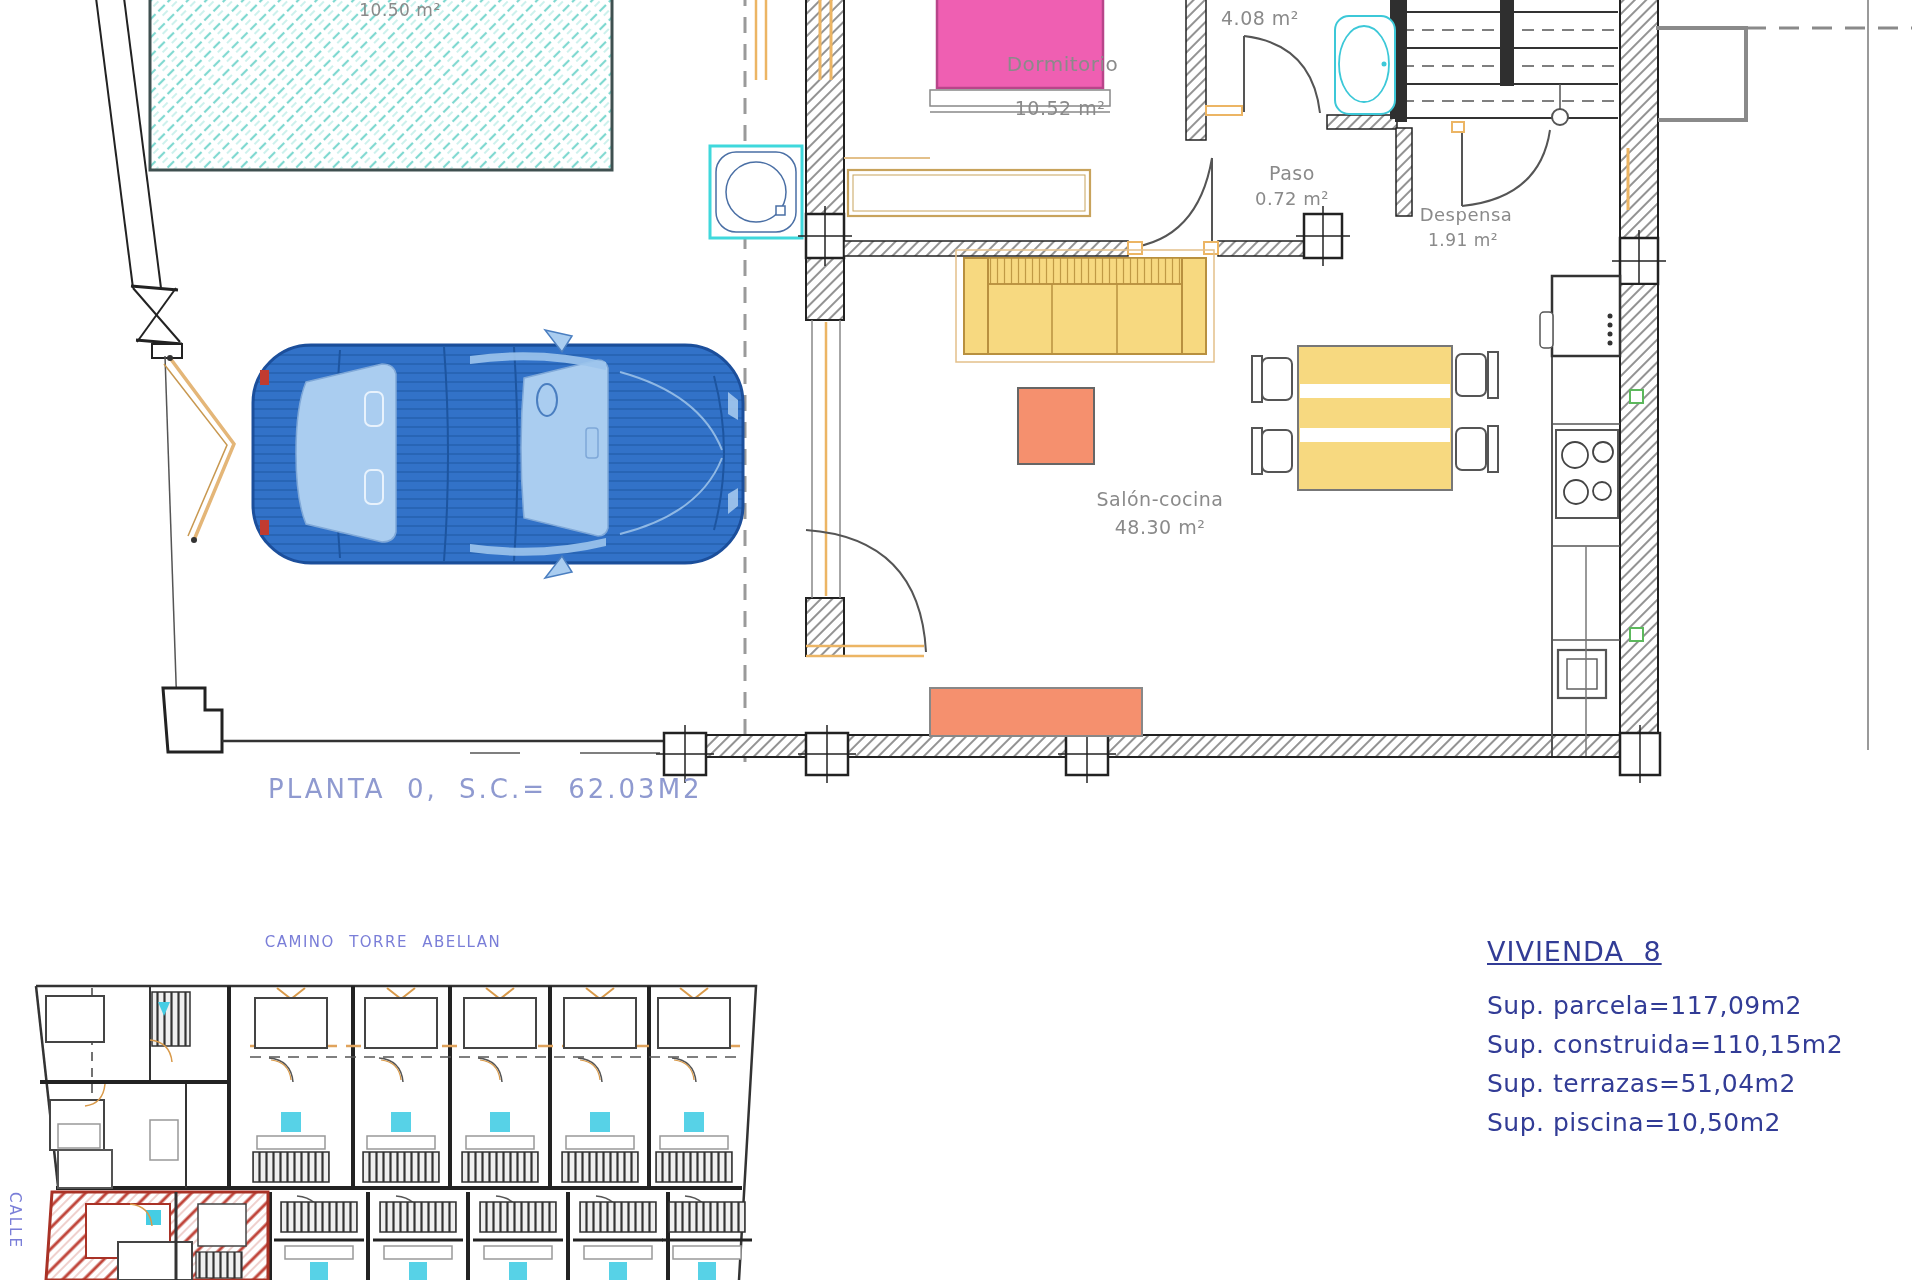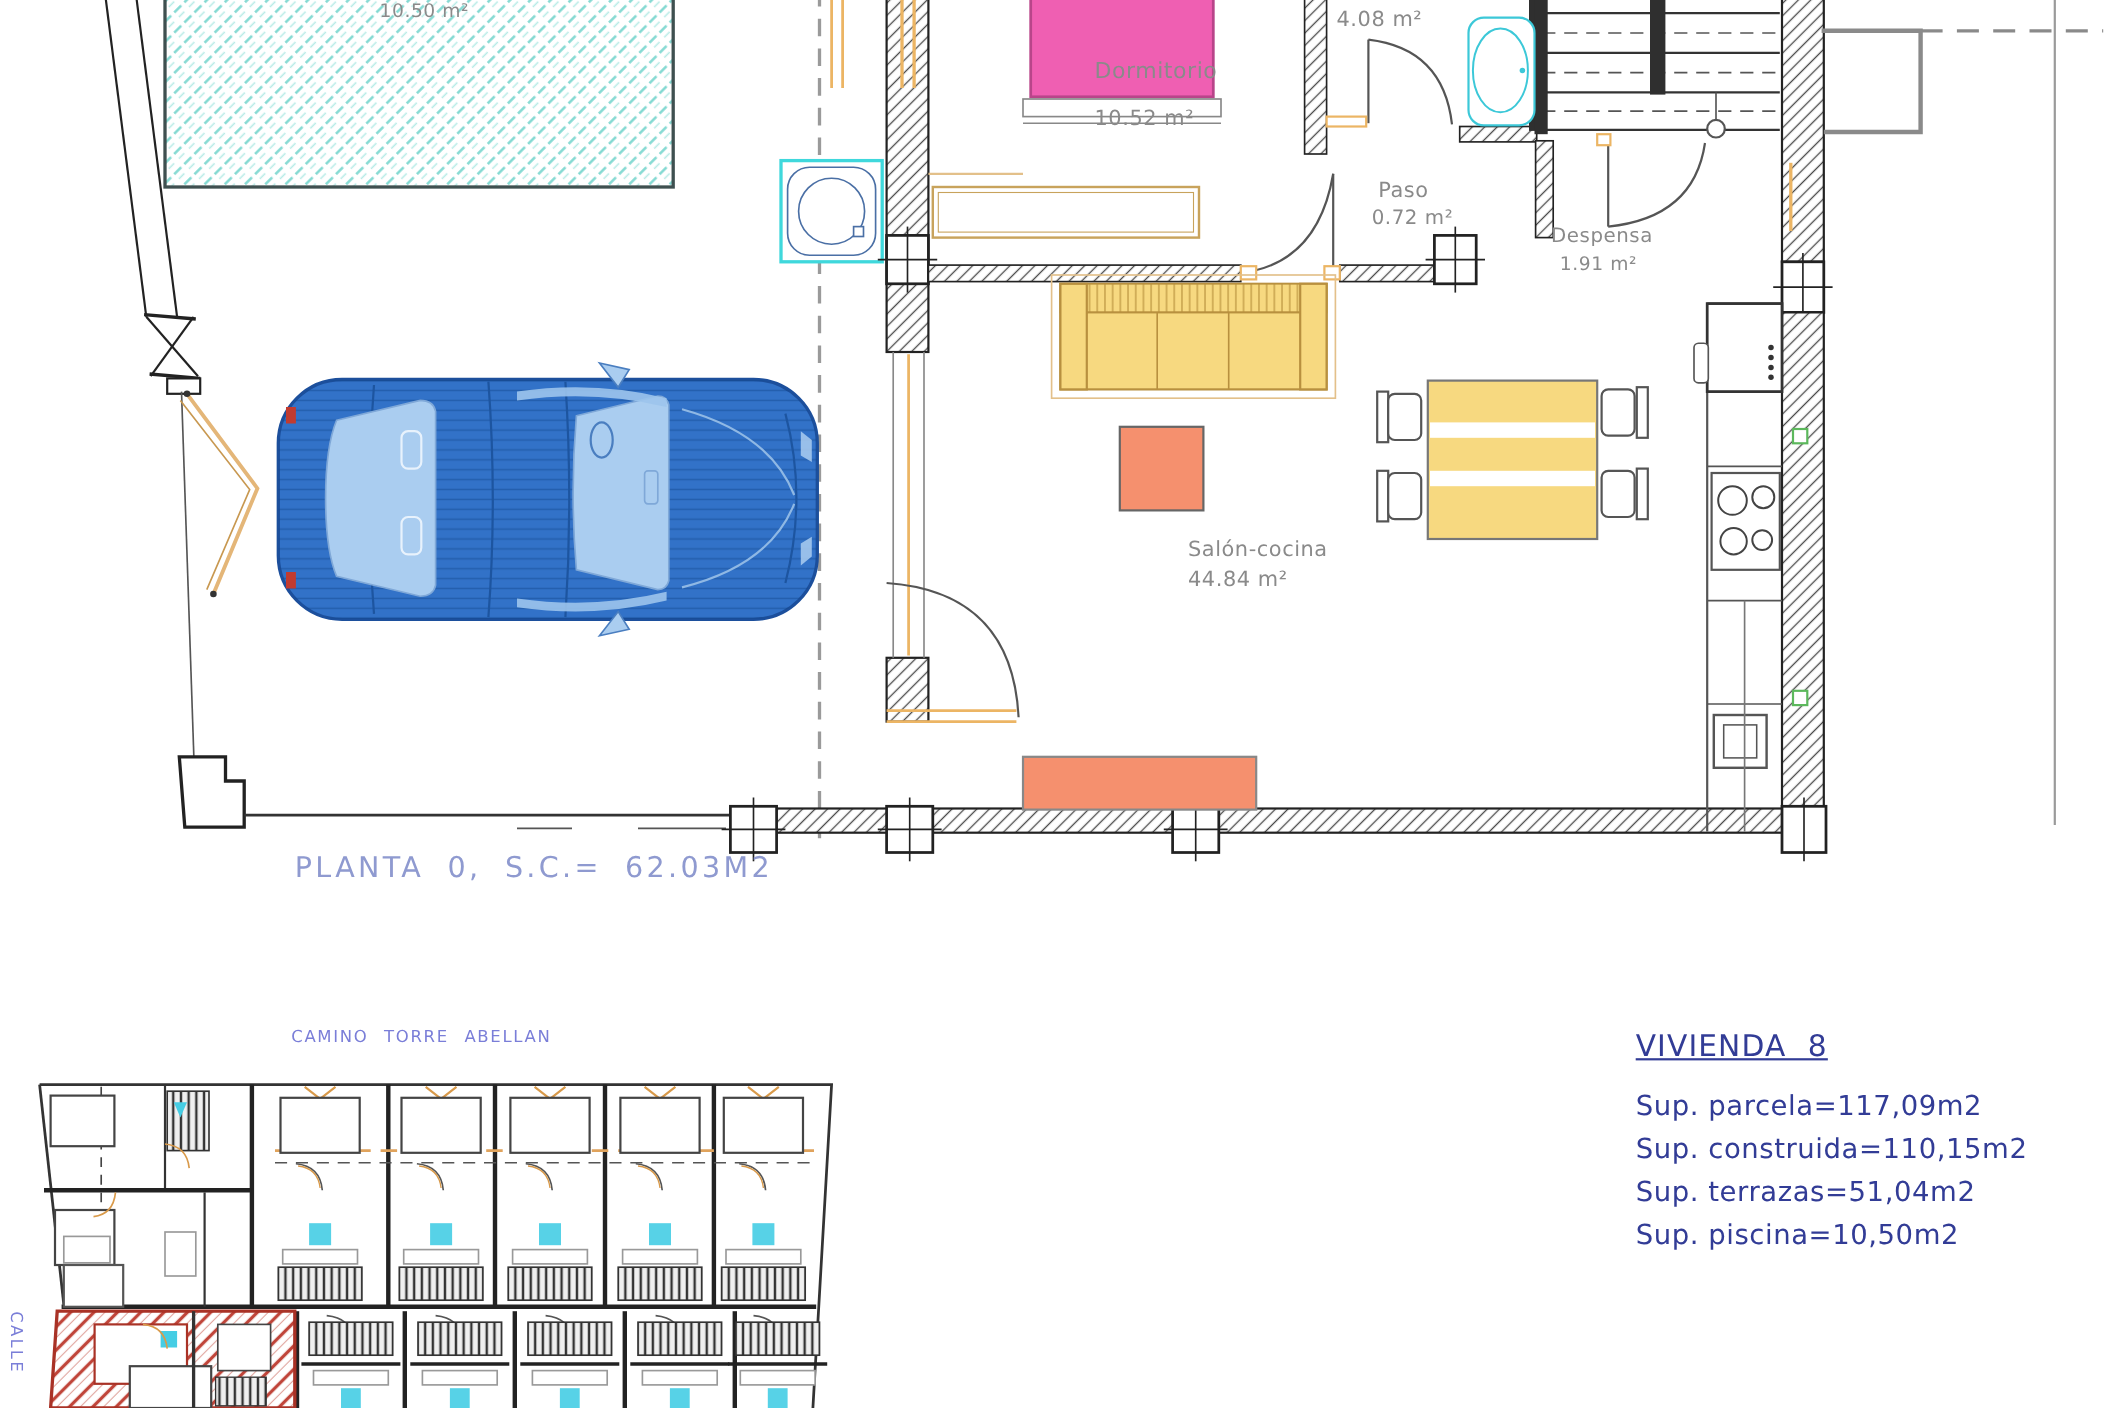--- a/index.html
+++ b/index.html
@@ -3,21 +3,21 @@
 <meta charset="utf-8">
 <style>
   html,body { margin:0; padding:0; background:#ffffff; }
   #canvas {
     position:relative; width:1920px; height:1280px;
     background:#ffffff; overflow:hidden;
     font-family:"DejaVu Sans", sans-serif;
   }
   #plan-svg { position:absolute; left:0; top:0; }
   .lbl {
-    position:absolute; color:#8a8a8a; 
+    position:absolute; color:#8a8a8a; text-align:center;
     letter-spacing:0.5px; white-space:nowrap;
     font-family:"DejaVu Sans", sans-serif;
   }
   .lbl.room { font-size:19px; }
   .lbl.small { font-size:17px; }
   .plan-title {
     position:absolute; left:268px; top:774px;
     color:#8f9ad0; font-size:26px; letter-spacing:3px; word-spacing:10px;
     white-space:nowrap;
   }
@@ -370,21 +370,21 @@
   <div class="lbl room" style="left:1222px; top:-20px; width:76px;">Baño</div>
   <div class="lbl room" style="left:1215px; top:7px; width:90px;">4.08 m²</div>
 
   <div class="lbl room" style="left:1253px; top:162px; width:78px;">Paso</div>
   <div class="lbl room" style="left:1247px; top:188px; width:90px; font-size:18px;">0.72 m²</div>
 
   <div class="lbl room" style="left:1410px; top:204px; width:112px; font-size:18px;">Despensa</div>
   <div class="lbl room" style="left:1418px; top:230px; width:90px; font-size:17px;">1.91 m²</div>
 
   <div class="lbl room" style="left:1080px; top:488px; width:160px;">Salón-cocina</div>
-  <div class="lbl room" style="left:1080px; top:516px; width:160px;">44.84 m²</div>
+  <div class="lbl room" style="left:1080px; top:516px; width:160px;">48.30 m²</div>
 
   <div class="plan-title">PLANTA 0, S.C.= 62.03M2</div>
 
   <div class="street-top">CAMINO TORRE ABELLAN</div>
 
   <div class="street-left">CALLE</div>
 
   <div class="summary">
     <div class="title">VIVIENDA 8</div>
     <div class="line">Sup. parcela=117,09m2</div>

